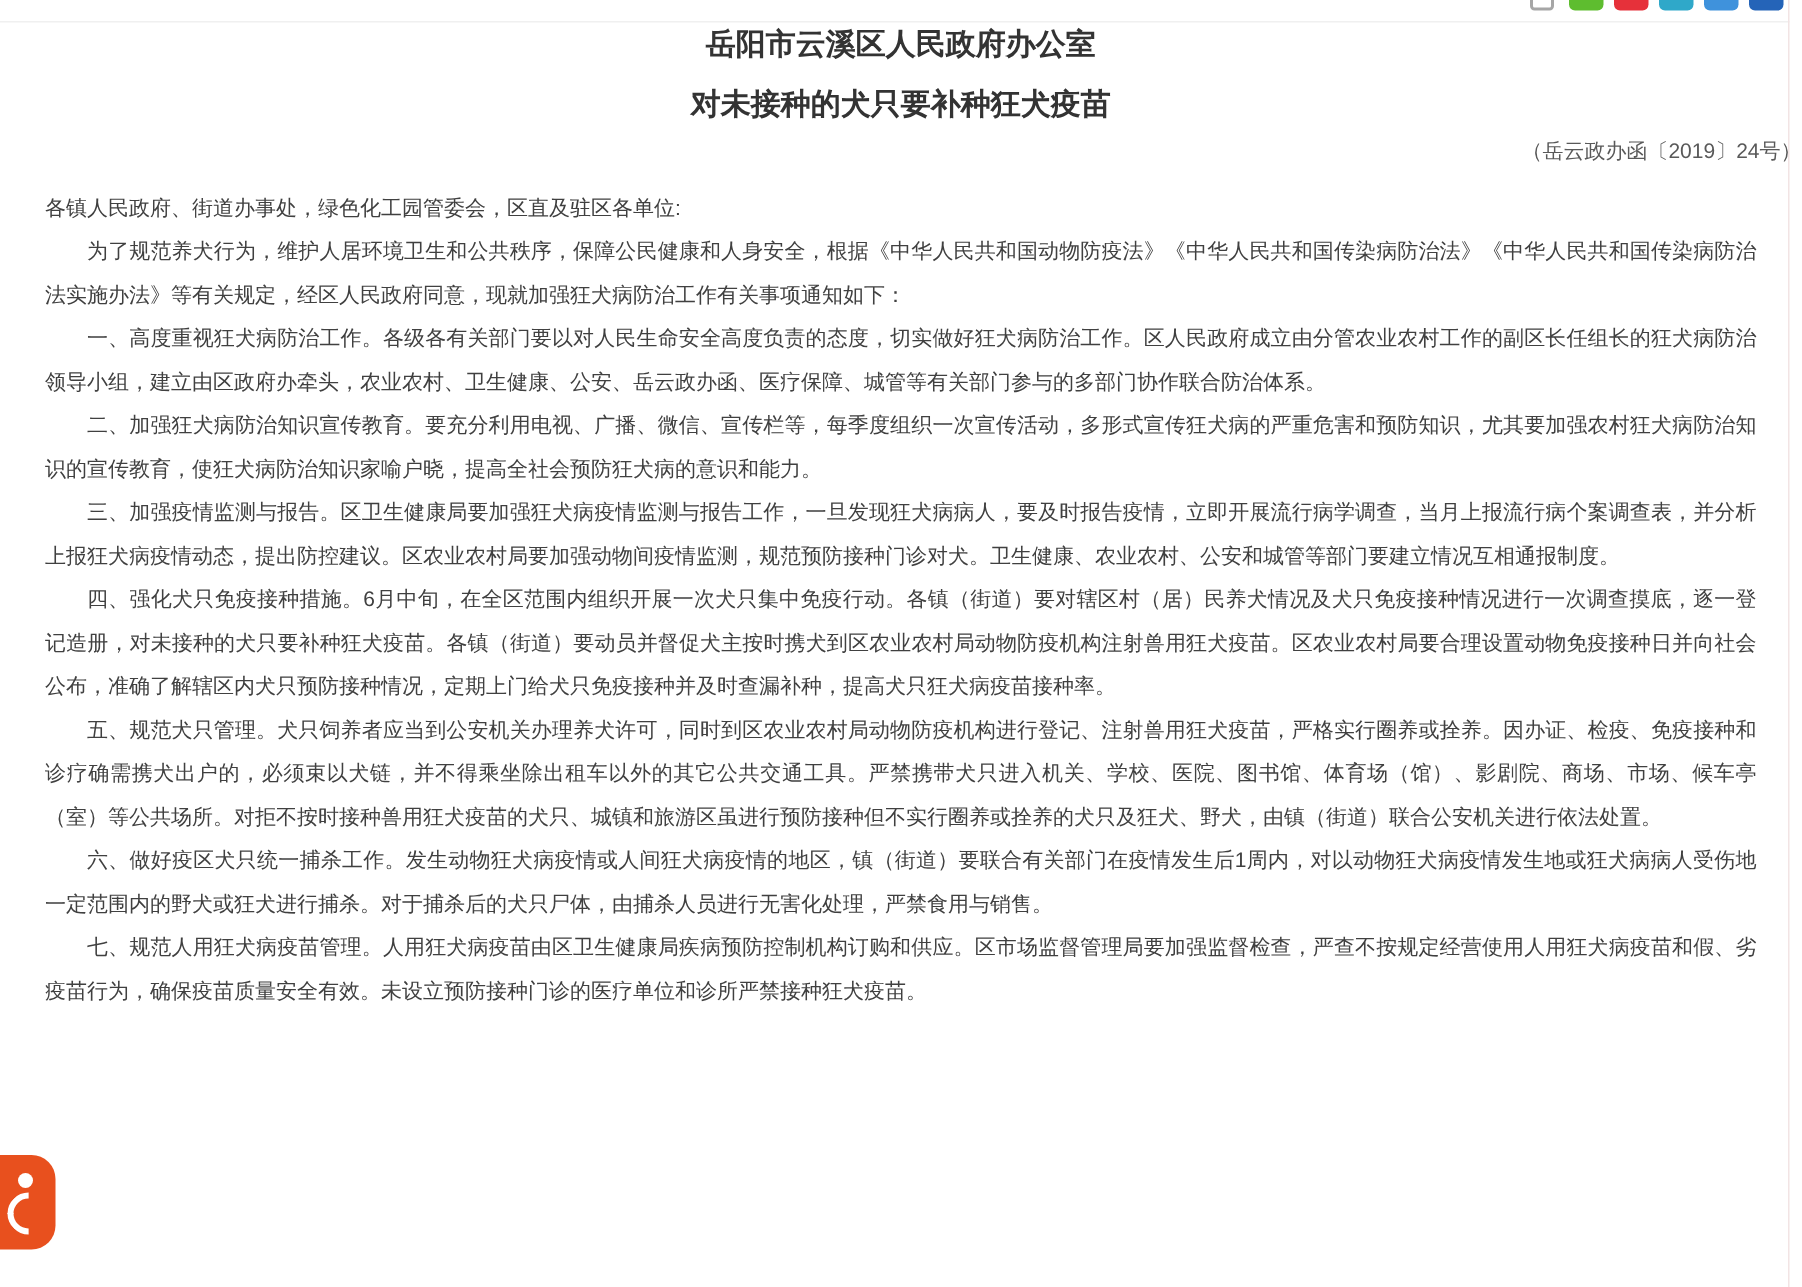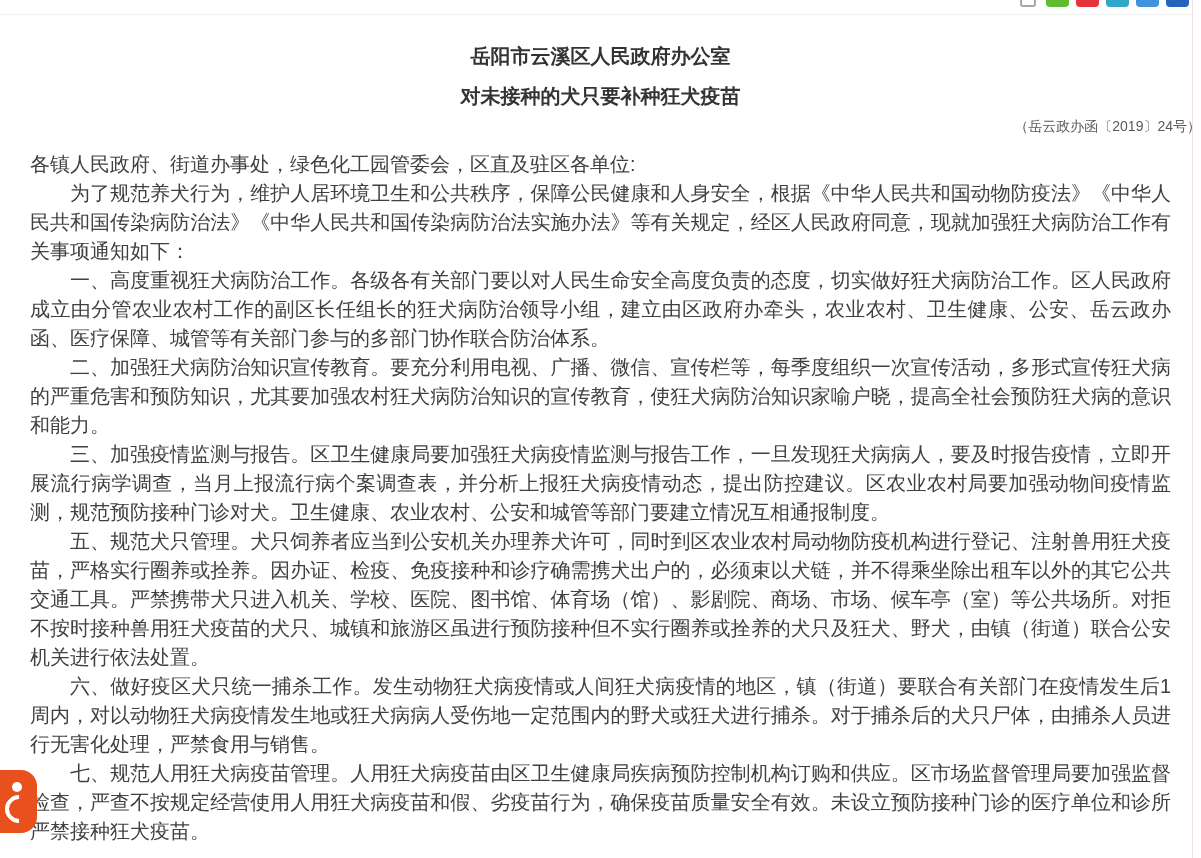--- a/index.html
+++ b/index.html
@@ -26,34 +26,34 @@
   .share-icon {
     width:23px; height:20px; border-radius:4px; display:inline-block;
     cursor:pointer;
   }
   .share-icon.outline {
     width:12px; height:16px; background:transparent !important;
     border:2px solid #a6a6a6; border-radius:3px; margin-right:3px;
   }
   
   .doc {
+    padding-top:10px;
     color:#404040;
-    margin-top:36px;
   }
   .doc-title {
     text-align:center; font-size:20px; line-height:40px;
     font-weight:bold; color:#333333; margin:0;
   }
   .doc-number {
     text-align:right; font-size:14px; line-height:20px;
     color:#595959; margin:0;
   }
   .doc-body {
     margin:14px 30px 0 30px;
-    font-size:20px; line-height:29px;
+    font-size:14px; line-height:29px;
     color:#404040;
     text-align:justify;
   }
   .doc-body p { margin:0; }
   .para { text-indent:2em; }
   .salutation { text-indent:0; }
   
   .access-btn {
     position:absolute; left:0; top:770px; width:37px; height:63px;
     background:#e8501e; border-radius:0 16px 16px 0; cursor:pointer;
@@ -90,20 +90,21 @@
   <h1 class="doc-title">对未接种的犬只要补种狂犬疫苗</h1>
   <div class="doc-number">（岳云政办函〔2019〕24号）</div>
 
   <div class="doc-body">
     <p class="salutation">各镇人民政府、街道办事处，绿色化工园管委会，区直及驻区各单位:</p>
 
   <p class="para">为了规范养犬行为，维护人居环境卫生和公共秩序，保障公民健康和人身安全，根据《中华人民共和国动物防疫法》《中华人民共和国传染病防治法》《中华人民共和国传染病防治法实施办法》等有关规定，经区人民政府同意，现就加强狂犬病防治工作有关事项通知如下：</p>
       <p class="para">一、高度重视狂犬病防治工作。各级各有关部门要以对人民生命安全高度负责的态度，切实做好狂犬病防治工作。区人民政府成立由分管农业农村工作的副区长任组长的狂犬病防治领导小组，建立由区政府办牵头，农业农村、卫生健康、公安、岳云政办函、医疗保障、城管等有关部门参与的多部门协作联合防治体系。</p>
       <p class="para">二、加强狂犬病防治知识宣传教育。要充分利用电视、广播、微信、宣传栏等，每季度组织一次宣传活动，多形式宣传狂犬病的严重危害和预防知识，尤其要加强农村狂犬病防治知识的宣传教育，使狂犬病防治知识家喻户晓，提高全社会预防狂犬病的意识和能力。</p>
       <p class="para">三、加强疫情监测与报告。区卫生健康局要加强狂犬病疫情监测与报告工作，一旦发现狂犬病病人，要及时报告疫情，立即开展流行病学调查，当月上报流行病个案调查表，并分析上报狂犬病疫情动态，提出防控建议。区农业农村局要加强动物间疫情监测，规范预防接种门诊对犬。卫生健康、农业农村、公安和城管等部门要建立情况互相通报制度。</p>
+      <p class="para">四、强化犬只免疫接种措施。6月中旬，在全区范围内组织开展一次犬只集中免疫行动。各镇（街道）要对辖区村（居）民养犬情况及犬只免疫接种情况进行一次调查摸底，逐一登记造册，对未接种的犬只要补种狂犬疫苗。各镇（街道）要动员并督促犬主按时携犬到区农业农村局动物防疫机构注射兽用狂犬疫苗。区农业农村局要合理设置动物免疫接种日并向社会公布，准确了解辖区内犬只预防接种情况，定期上门给犬只免疫接种并及时查漏补种，提高犬只狂犬病疫苗接种率。</p>
       <p class="para">五、规范犬只管理。犬只饲养者应当到公安机关办理养犬许可，同时到区农业农村局动物防疫机构进行登记、注射兽用狂犬疫苗，严格实行圈养或拴养。因办证、检疫、免疫接种和诊疗确需携犬出户的，必须束以犬链，并不得乘坐除出租车以外的其它公共交通工具。严禁携带犬只进入机关、学校、医院、图书馆、体育场（馆）、影剧院、商场、市场、候车亭（室）等公共场所。对拒不按时接种兽用狂犬疫苗的犬只、城镇和旅游区虽进行预防接种但不实行圈养或拴养的犬只及狂犬、野犬，由镇（街道）联合公安机关进行依法处置。</p>
       <p class="para">六、做好疫区犬只统一捕杀工作。发生动物狂犬病疫情或人间狂犬病疫情的地区，镇（街道）要联合有关部门在疫情发生后1周内，对以动物狂犬病疫情发生地或狂犬病病人受伤地一定范围内的野犬或狂犬进行捕杀。对于捕杀后的犬只尸体，由捕杀人员进行无害化处理，严禁食用与销售。</p>
       <p class="para">七、规范人用狂犬病疫苗管理。人用狂犬病疫苗由区卫生健康局疾病预防控制机构订购和供应。区市场监督管理局要加强监督检查，严查不按规定经营使用人用狂犬病疫苗和假、劣疫苗行为，确保疫苗质量安全有效。未设立预防接种门诊的医疗单位和诊所严禁接种狂犬疫苗。</p>
     </div>
 
 </div>
 
 <div class="access-btn">
   <span class="acc-head"></span>
   <span class="acc-body"></span>

